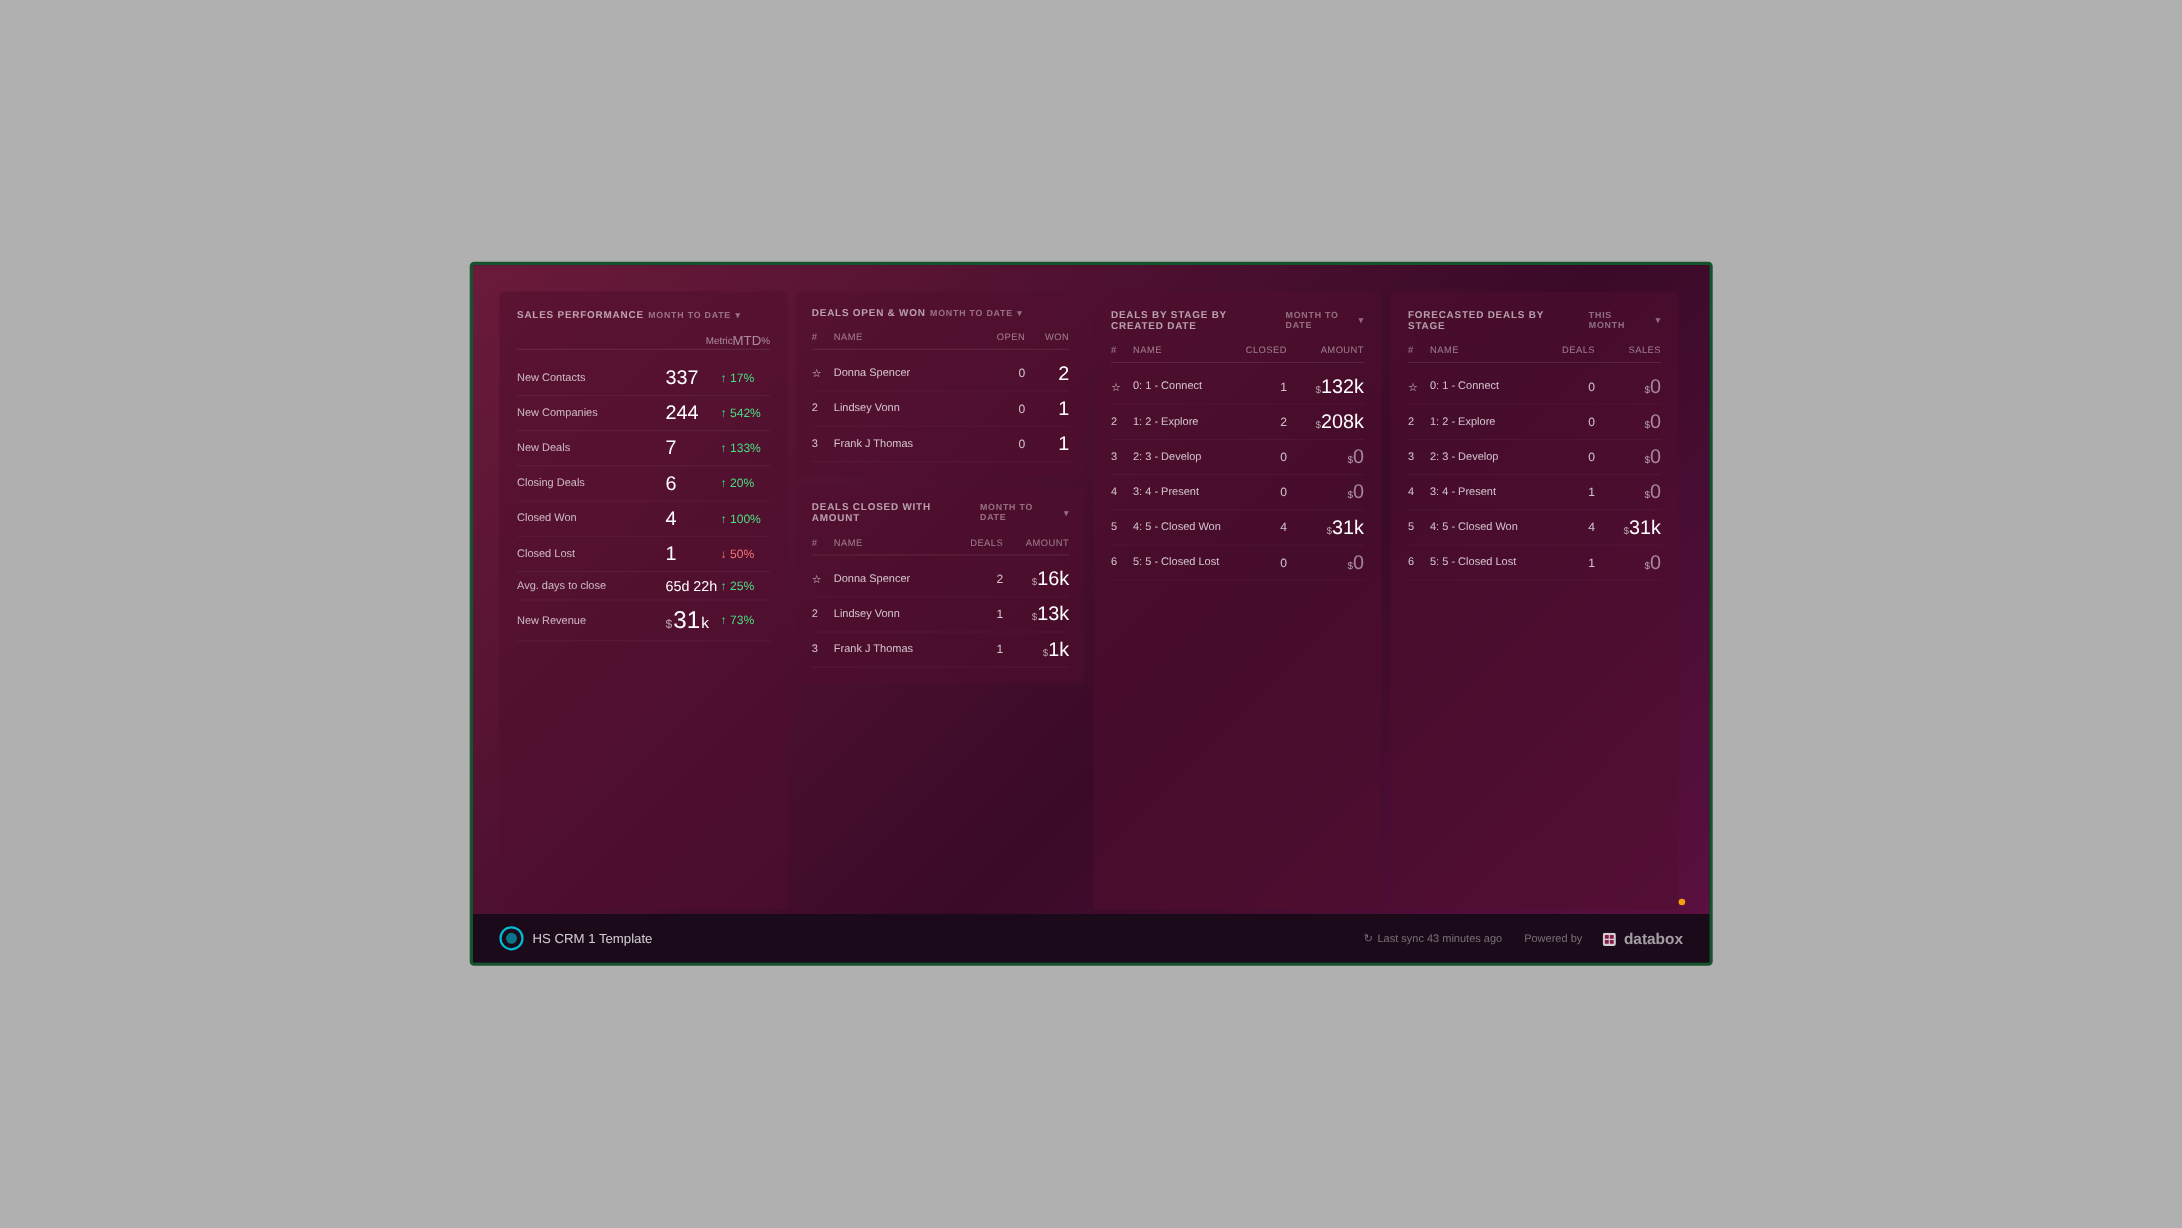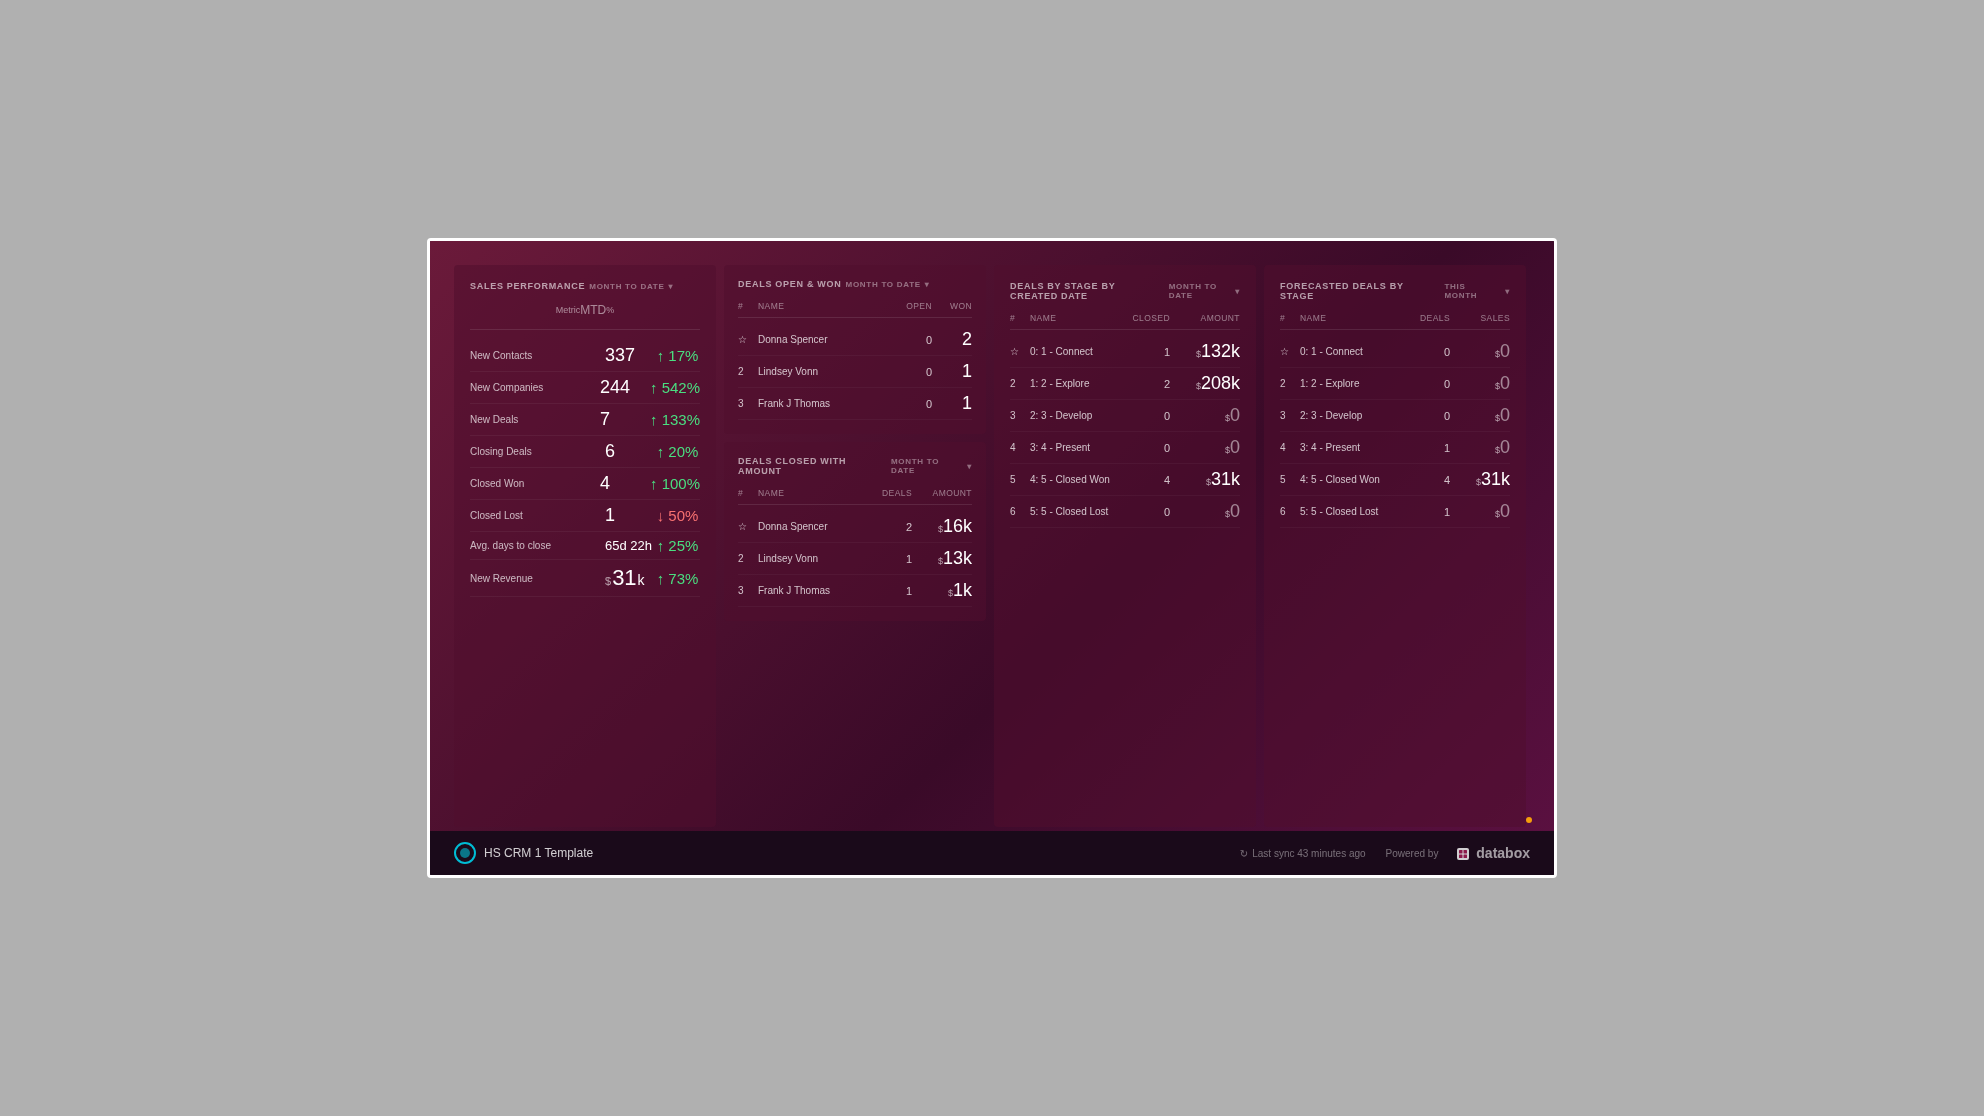--- a/index.html
+++ b/index.html
@@ -8,21 +8,21 @@
       display: flex;
       align-items: center;
       justify-content: center;
       min-height: 100vh;
       font-family: -apple-system, BlinkMacSystemFont, 'Segoe UI', sans-serif;
     }
     .screen {
       width: 1130px;
       height: 640px;
       background: #1a0a1a;
-      border: 3px solid #ffffff;
+      border: 3px solid #14532d;
       border-radius: 4px;
       overflow: hidden;
       position: relative;
       display: flex;
       flex-direction: column;
     }
     .dashboard {
       flex: 1;
       display: grid;
       grid-template-columns: 270px 270px 270px 270px;
@@ -57,41 +57,41 @@
       color: rgba(255,255,255,0.4);
       font-size: 8px;
     }
     
     .sales-panel {
       grid-column: 1;
       grid-row: 1;
     }
     .sales-header {
       display: flex;
-      justify-content: center;
+      justify-content: flex-end;
       align-items: center;
       margin-bottom: 10px;
-      padding-bottom: 12px;
+      padding-bottom: 0;
       border-bottom: 1px solid rgba(255,255,255,0.1);
     }
     .sales-header .col-metric { font-size: 9px; color: rgba(255,255,255,0.5); }
     .sales-header .col-mtd { font-size: 12px; color: rgba(255,255,255,0.5); }
     .sales-header .col-pct { font-size: 9px; color: rgba(255,255,255,0.5); }
     .metric-row {
       display: flex;
       justify-content: space-between;
       align-items: center;
       padding: 5px 0;
       border-bottom: 1px solid rgba(255,255,255,0.05);
     }
     .metric-name { font-size: 10px; color: rgba(255,255,255,0.7); flex: 1; }
     .metric-value { font-size: 15px; font-weight: 300; color: #fff; min-width: 50px; text-align: left; }
     .metric-value.large { font-size: 18px; }
     .metric-value.xlarge { font-size: 22px; font-weight: 200; }
-    .metric-change { font-size: 15px; min-width: 45px; text-align: center; }
+    .metric-change { font-size: 11px; min-width: 45px; text-align: left; }
     .metric-change.up { color: #4ade80; }
     .metric-change.down { color: #f87171; }
     .arrow-up::before { content: '↑ '; }
     .arrow-down::before { content: '↓ '; }
     .table-header {
       display: flex;
       padding: 0 0 6px 0;
       border-bottom: 1px solid rgba(255,255,255,0.1);
       margin-bottom: 6px;
     }

